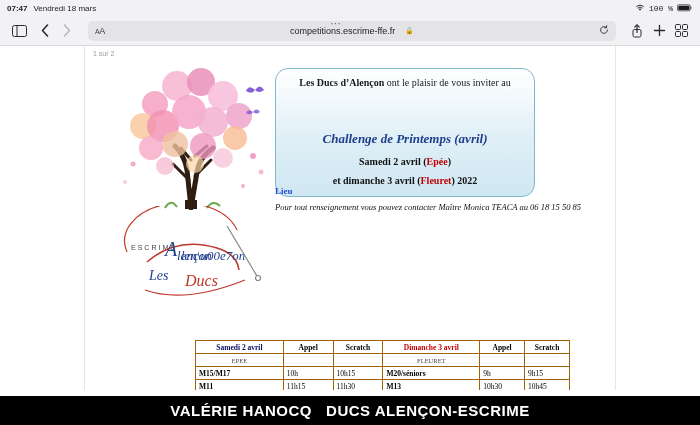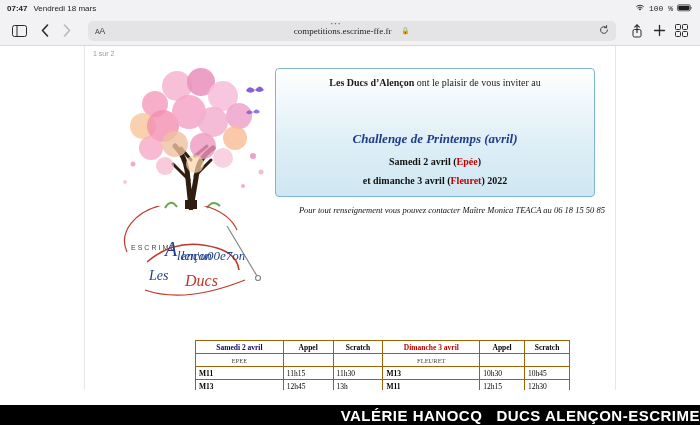--- a/index.html
+++ b/index.html
@@ -96,21 +96,20 @@
   .url-center {
     margin: 0 auto;
     display: flex;
     align-items: center;
     gap: 10px;
     font-size: 9px;
     color: #1c1c1e;
     max-width: 70%;
     overflow: hidden;
     white-space: nowrap;
-    font-family: Liberation Serif, serif;
   }
   .url-center .lock { font-size: 7px; color: #6b6b70; }
   .urlbar .reload {
     position: absolute;
     right: 7px;
     font-size: 10px;
     color: #3c3c43;
   }
 
   
@@ -147,23 +146,23 @@
   .logo-art {
     position: absolute;
     left: 22px; top: 160px;
     width: 180px; height: 95px;
   }
 
   
   .titlebox {
     position: absolute;
     left: 190px; top: 22px;
-    width: 320px;
+    width: 260px;
     border: 1px solid #7fb7cf;
-    border-radius: 4px;
+    border-radius: 13px;
     background: linear-gradient(180deg,#ffffff 0%, #ddeef6 60%, #cfe7f2 100%);
     padding: 8px 10px 10px 10px;
     box-sizing: border-box;
     text-align: center;
     font-family: "Liberation Serif", serif;
   }
   .titlebox .l1 {
     font-size: 10px;
     color: #1a1a1a;
     margin-bottom: 8px;
@@ -210,22 +209,21 @@
     line-height: 1.32;
     margin: 0 0 8px 0;
     text-align: justify;
   }
   .sec-p b { font-weight: bold; }
   .sec-p i { font-style: italic; }
   .contact {
     font-size: 8.5px;
     font-style: italic;
     line-height: 1.3;
-    margin-top: 19px;
-    text-align: right;
+    margin-top: 6px;
   }
 
   
   .sched {
     position: absolute;
     left: 110px; top: 294px;
     width: 375px;
     border-collapse: collapse;
     font-family: "Liberation Serif", serif;
     font-size: 7.5px;
@@ -249,25 +247,25 @@
   .sched col.c3 { width: 50px; }
   .sched col.c4 { width: 97px; }
   .sched col.c5 { width: 45px; }
   .sched col.c6 { width: 45px; }
 
   
   .caption-band {
     position: absolute;
     left: 0; bottom: 0;
     width: 700px;
-    height: 20px;
+    height: 29px;
     background: #000;
     display: flex;
     align-items: center;
-    justify-content: flex-end;
+    justify-content: center;
   }
   .caption-text {
     color: #ffffff;
     font-size: 15px;
     font-weight: bold;
     letter-spacing: 0.5px;
     font-family: "Liberation Sans", sans-serif;
     white-space: nowrap;
   }
   .caption-sep { display: inline-block; width: 14px; }
@@ -441,20 +439,21 @@
         <div class="l2">Challenge de Printemps (avril)</div>
         <div class="l3">
           <span>Samedi 2 avril (</span><span class="red">Epée</span><span>)</span>
         </div>
         <div class="l4">
           <span>et dimanche 3 avril (</span><span class="red">Fleuret</span><span>) 2022</span>
         </div>
       </div>
 
       <div class="body-txt">
+        <div class="sec-head">Lieu</div>
 
 
         <div class="contact">Pour tout renseignement vous pouvez contacter Maître Monica TEACA au 06 18 15 50 85</div>
       </div>
 
       <table class="sched">
         <colgroup>
             <col class="c1">
             <col class="c2">
             <col class="c3">
@@ -473,20 +472,28 @@
           </tr>
           <tr>
             <td class="sub">EPEE</td>
             <td></td>
             <td></td>
             <td class="sub hd-red">FLEURET</td>
             <td></td>
             <td></td>
           </tr>
           <tr>
+            <td class="cat">M15/M17</td>
+            <td>10h</td>
+            <td>10h15</td>
+            <td class="cat">M20/séniors</td>
+            <td>9h</td>
+            <td>9h15</td>
+          </tr>
+          <tr>
             <td class="cat">M11</td>
             <td>11h15</td>
             <td>11h30</td>
             <td class="cat">M13</td>
             <td>10h30</td>
             <td>10h45</td>
           </tr>
           <tr>
             <td class="cat">M13</td>
             <td>12h45</td>

